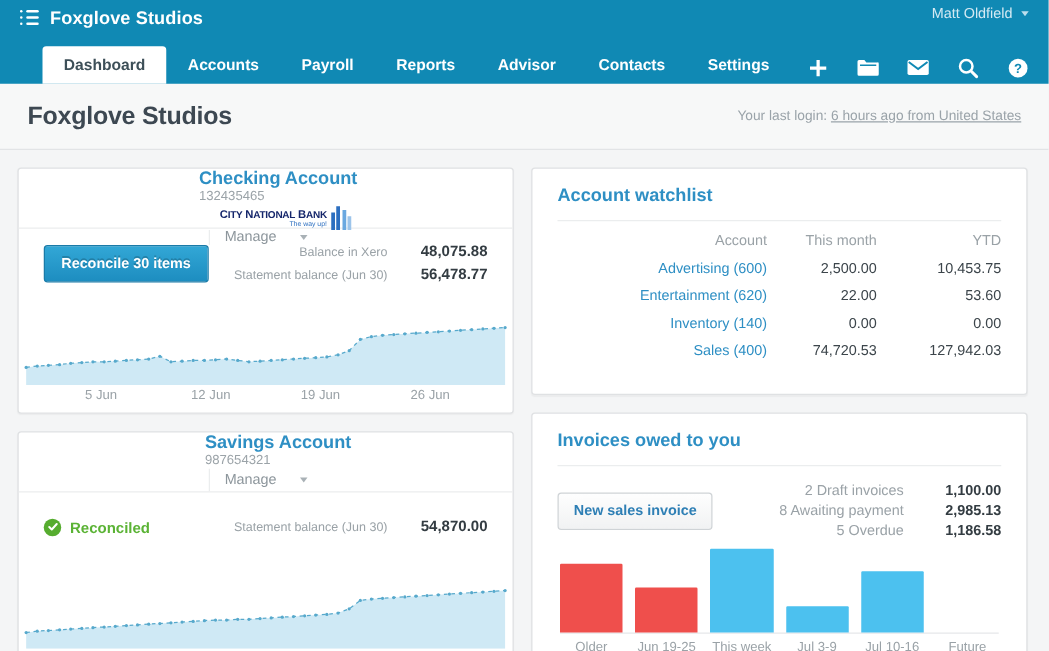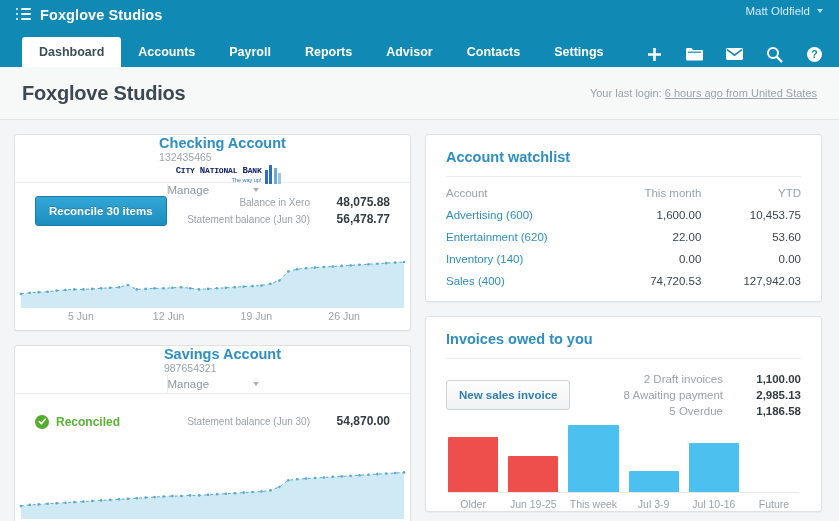--- a/index.html
+++ b/index.html
@@ -24,21 +24,21 @@
   .list-icon b:nth-child(4) { top: 0; }
   .list-icon b:nth-child(5) { top: 5px; }
   .list-icon b:nth-child(6) { top: 10px; }
   .org-name { color: #fff; font-size: 14.5px; font-weight: bold; letter-spacing: .1px; }
 
   .userbox { position: absolute; right: 16px; top: 5px; display: flex; align-items: center; cursor: pointer; }
   .username { color: #d5eaf3; font-size: 11.5px; }
   .caret-down { width: 0; height: 0; border-left: 3.5px solid transparent; border-right: 3.5px solid transparent;
                 border-top: 4px solid #bcdeed; margin-left: 7px; }
 
-  .navrow { height: 38px; display: flex; align-items: flex-end; padding-left: 22px; position: relative; }
+  .navrow { height: 38px; display: flex; align-items: flex-end; padding-left: 34px; position: relative; }
   .tab { padding: 0 17px; height: 30px; line-height: 30px; color: #fff; font-size: 12.5px; font-weight: bold;
          cursor: pointer; border-radius: 3px 3px 0 0; }
   .tab.active { background: #fff; color: #3d4f58; }
 
   .iconbar { position: absolute; right: 14px; bottom: 2px; display: flex; align-items: center; gap: 18px; }
   .navicon { width: 22px; height: 22px; display: flex; align-items: center; justify-content: center;
              color: #fff; cursor: pointer; }
   .navicon svg { display: block; }
 
   
@@ -55,31 +55,31 @@
   .card { background: #fff; border: 1px solid #dfe1e3; border-radius: 3px; box-shadow: 0 1px 1px rgba(0,0,0,.04); }
 
   
   .acct-head { display: flex; align-items: center; height: 48px; border-bottom: 1px solid #ebedee; flex-direction: column; }
   .acct-id { flex: 1; padding-left: 20px; }
   .acct-name { color: #2e8fc4; font-size: 14.5px; font-weight: bold; line-height: 16px; cursor: pointer; }
   .acct-num { color: #9ba3a8; font-size: 10.5px; line-height: 13px; }
   .banklogo { width: 120px; padding-right: 8px; display: flex; align-items: center; justify-content: flex-end; }
   .bl-text { text-align: right; }
   .bl-title { font-size: 9px; font-weight: bold; color: #15266b; letter-spacing: -.2px; white-space: nowrap;
-              font-family: Liberation Mono, monospace; margin-left: 48px; }
+              font-family: Liberation Sans, sans-serif; margin-left: 48px; }
   .bl-tag { font-size: 5.5px; color: #2c6fc0; text-align: right; margin-top: 1px; }
   .bl-mark { width: 16px; height: 20px; margin-left: 3px; position: relative; }
   .bl-mark span { position: absolute; bottom: 0; width: 3px; background: #2c6fc0; }
   .bl-mark span:nth-child(1) { left: 0; height: 14px; }
   .bl-mark span:nth-child(2) { left: 4.5px; height: 19px; }
   .bl-mark span:nth-child(3) { left: 9px; height: 16px; background: #6aa8e0; }
   .bl-mark span:nth-child(4) { left: 13px; height: 11px; background: #9cc4ea; }
 
   .manage { width: 92px; border-left: 1px solid #ebedee; height: 100%; display: flex; align-items: center;
-            justify-content: space-between; cursor: pointer; gap: 11px; }
+            justify-content: center; cursor: pointer; gap: 11px; }
   .manage-lbl { color: #8d969c; font-size: 11.5px; }
   .manage .caret-down { border-top-color: #a9b1b6; margin-left: 8px; }
 
   .acct-body { height: 55px; display: flex; align-items: center; padding: 0 20px; }
   .btn-reconcile { background: linear-gradient(to bottom, #32a7d6, #1d8dc0); border: 1px solid #1a7ba8;
                    color: #fff; font-size: 11.5px; font-weight: bold; padding: 8px 13px; border-radius: 3px;
                    cursor: pointer; text-shadow: 0 -1px 0 rgba(0,0,0,.2); }
   .recon-ok { display: flex; align-items: center; justify-content: flex-end; }
   .check-circle { width: 14px; height: 14px; border-radius: 50%; background: #56ac2f; margin-right: 7px;
                   display: flex; align-items: center; justify-content: center; flex: none; }
@@ -95,26 +95,26 @@
   .spark svg { display: block; width: 100%; height: 70px; }
   .spark-axis { display: flex; padding: 0 22px; margin-top: 2px; }
   .spark-axis span { flex: 1; text-align: center; font-size: 10.5px; color: #9aa2a7; }
 
   
   .card-title { padding: 14px 20px 11px 20px; color: #2e8fc4; font-size: 14.5px; font-weight: bold; }
   .card-sep { height: 1px; background: #ebedee; margin: 0 20px; }
   .wtable { width: 100%; border-collapse: collapse; }
   .wtable th, .wtable td { font-size: 11.5px; font-weight: normal; padding: 5px 0; }
   .wtable th { color: #9aa2a7; padding-top: 10px; }
-  .wtable th:first-child, .wtable td:first-child { padding-left: 20px; text-align: left; }
+  .wtable th:first-child, .wtable td:first-child { padding-left: 20px; text-align: right; }
   .wtable th:not(:first-child), .wtable td:not(:first-child) { text-align: right; }
   .wtable th:last-child, .wtable td:last-child { padding-right: 20px; }
   .wtable td.acctlink { color: #2e8fc4; cursor: pointer; }
   .wtable td.num { color: #3c454b; }
-  .wtable tr:last-child td { padding-bottom: 14px; }
+  .wtable tr:last-child td { padding-bottom: 28px; }
 
   
   .inv-body { display: flex; align-items: center; padding: 12px 20px 6px 20px; }
   .btn-plain { background: linear-gradient(to bottom, #fefefe, #f1f2f3); border: 1px solid #cfd3d6;
                color: #2e7fb5; font-size: 11.5px; font-weight: bold; padding: 8px 12px; border-radius: 3px;
                cursor: pointer; }
   .inv-stats { margin-left: auto; }
   .inv-row { display: flex; justify-content: flex-end; align-items: baseline; line-height: 16px; }
   .inv-lbl { color: #9aa2a7; font-size: 11.5px; }
   .inv-val { color: #333c42; font-size: 11.5px; font-weight: bold; width: 78px; text-align: right; }
@@ -393,21 +393,21 @@
         <thead>
           <tr>
             <th>Account</th>
             <th>This month</th>
             <th>YTD</th>
           </tr>
         </thead>
         <tbody>
           <tr>
             <td class="acctlink">Advertising (600)</td>
-            <td class="num">1,600.00</td>
+            <td class="num">2,500.00</td>
             <td class="num">10,453.75</td>
           </tr>
           <tr>
             <td class="acctlink">Entertainment (620)</td>
             <td class="num">22.00</td>
             <td class="num">53.60</td>
           </tr>
           <tr>
             <td class="acctlink">Inventory (140)</td>
             <td class="num">0.00</td>

